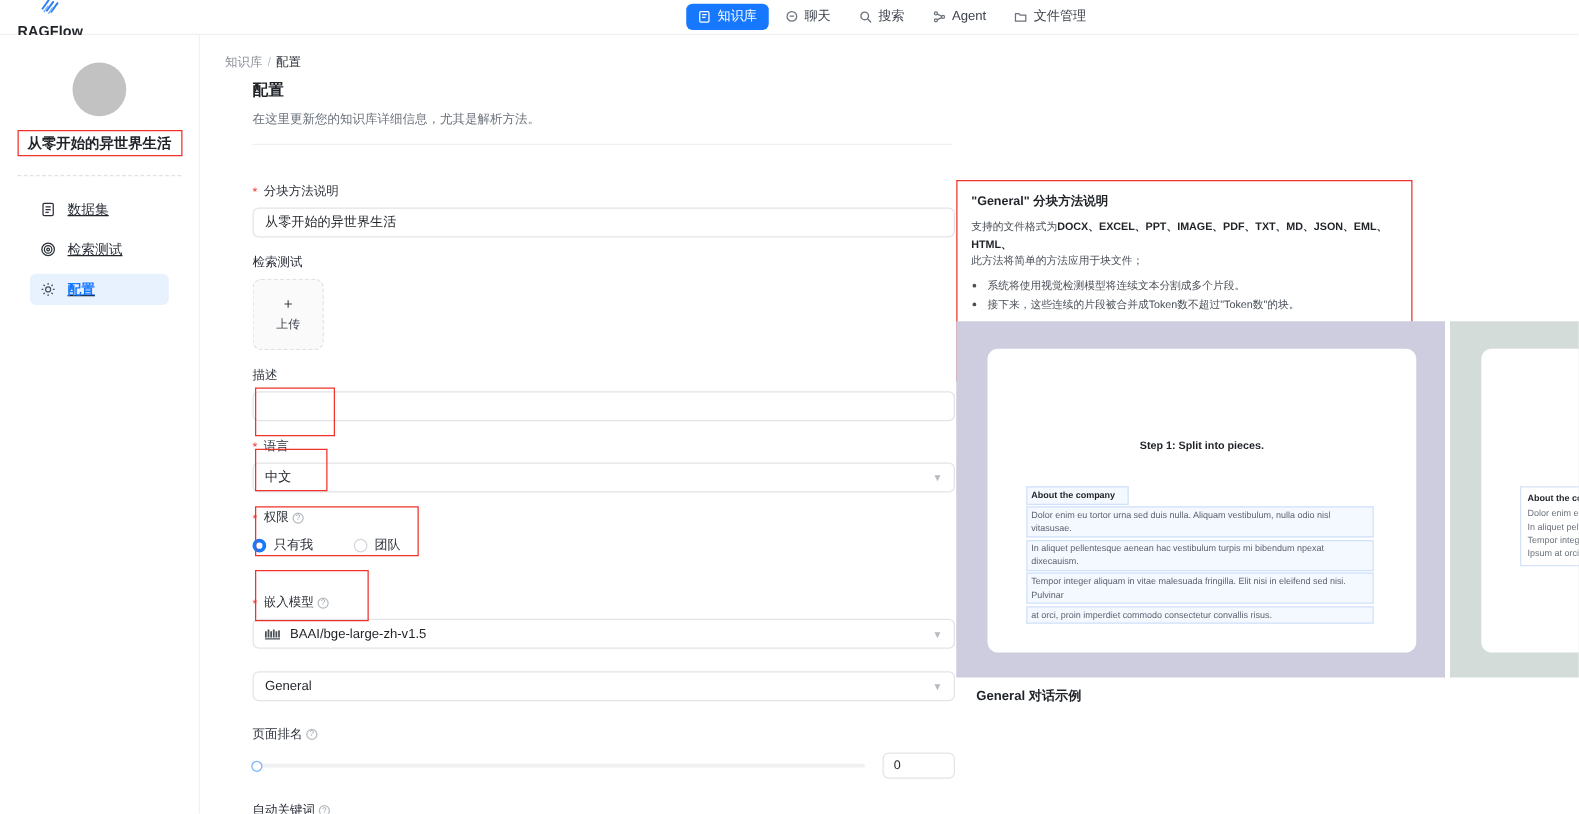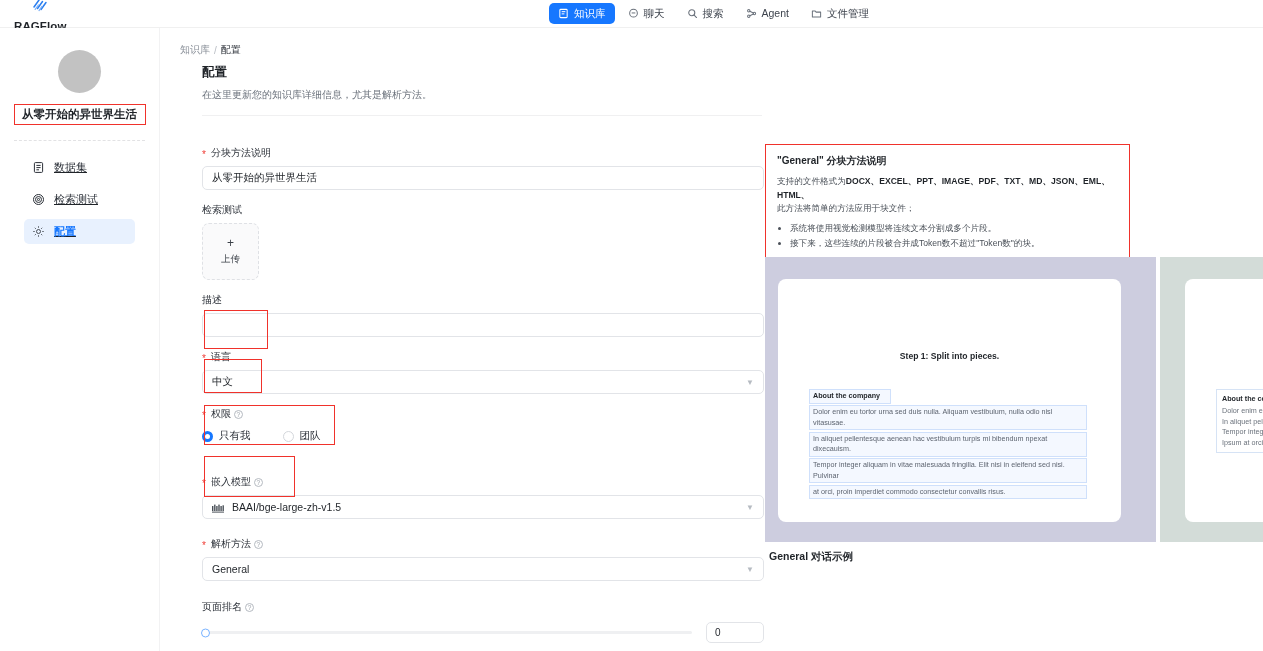--- a/index.html
+++ b/index.html
@@ -143,21 +143,21 @@
   .help-p { font-size: 8.6px; color: #4a5058; line-height: 13.5px; margin-top: 7px; }
   .help-p b { color: #1f2328; font-weight: 700; }
   .help-ul { margin: 5px 0 0 13px; }
   .help-ul li { font-size: 8.6px; color: #4a5058; line-height: 14px; margin-bottom: 1px; }
 
   .preview-strip { position: absolute; left: 0; top: 113px; width: 658px; height: 285px; display: flex; gap: 4px; }
   .pv { position: relative; overflow: hidden; flex: none; }
   .pv1 { width: 391px; background: #cdcddf; }
   .pv2 { width: 263px; background: #d3dcd8; }
   .pv-card { position: absolute; background: #fff; border-radius: 8px; }
-  .pv1 .pv-card { left: 13px; top: 22px; width: 343px; height: 243px; }
+  .pv1 .pv-card { left: 25px; top: 22px; width: 343px; height: 243px; }
   .pv2 .pv-card { left: 25px; top: 22px; width: 300px; height: 243px; }
   .pv-step {
     position: absolute; width: 100%; text-align: center;
     font-size: 8.6px; font-weight: 700; color: #1f2328;
   }
   .pv1 .pv-step { top: 72px; }
   .pv2 .pv-step { top: 72px; }
 
   .pv1-body { position: absolute; left: 31px; top: 110px; width: 278px; }
   .chip {
@@ -165,21 +165,21 @@
     background: #f4f8ff; border: 0.8px solid #cfe0fb;
     padding: 1px 3px; display: block; margin-bottom: 1.5px;
   }
   .chip.hd { font-weight: 700; color: #1f2328; width: 82px; }
 
   .pv2-body { position: absolute; left: 31px; top: 110px; width: 290px; border: 0.8px solid #d6e3f5; padding: 4px 5px; }
   .pv2-hd { font-size: 7.2px; font-weight: 700; color: #1f2328; margin-bottom: 3px; }
   .pv2-line { font-size: 7.2px; line-height: 10.5px; color: #6b727c; white-space: nowrap; }
 
   .dialog-label {
-    position: absolute; left: 4px; top: 406px;
+    position: absolute; left: 16px; top: 406px;
     font-size: 10.5px; font-weight: 700; color: #1f2328;
   }
 </style>
 </head>
 <body>
 
 <div class="topbar">
   <div class="brand">
     <span class="brand-logo">
       <svg viewBox="0 0 17 17" width="17" height="17">
@@ -383,24 +383,20 @@
                 </g>
               </svg>
           </span>
           <span>BAAI/bge-large-zh-v1.5</span>
         </span>
         <span class="caret">▼</span>
       </div>
     </div>
 
     <div class="field" style="margin-top:18px;">
-      <div class="flabel req">
-        <span>解析方法</span>
-        <span class="qmark">?</span>
-      </div>
       <div class="inp select">
         <span>General</span>
         <span class="caret">▼</span>
       </div>
     </div>
 
     <div class="field" style="margin-top:19px;">
       <div class="flabel">
         <span>页面排名</span>
         <span class="qmark">?</span>

